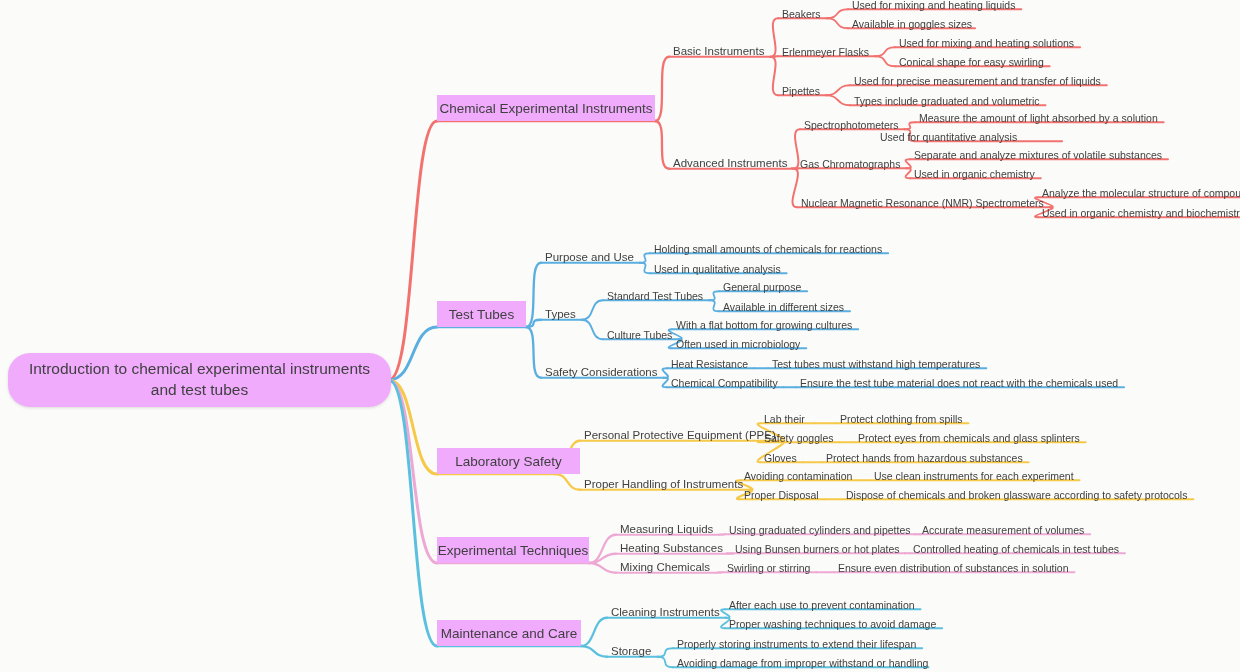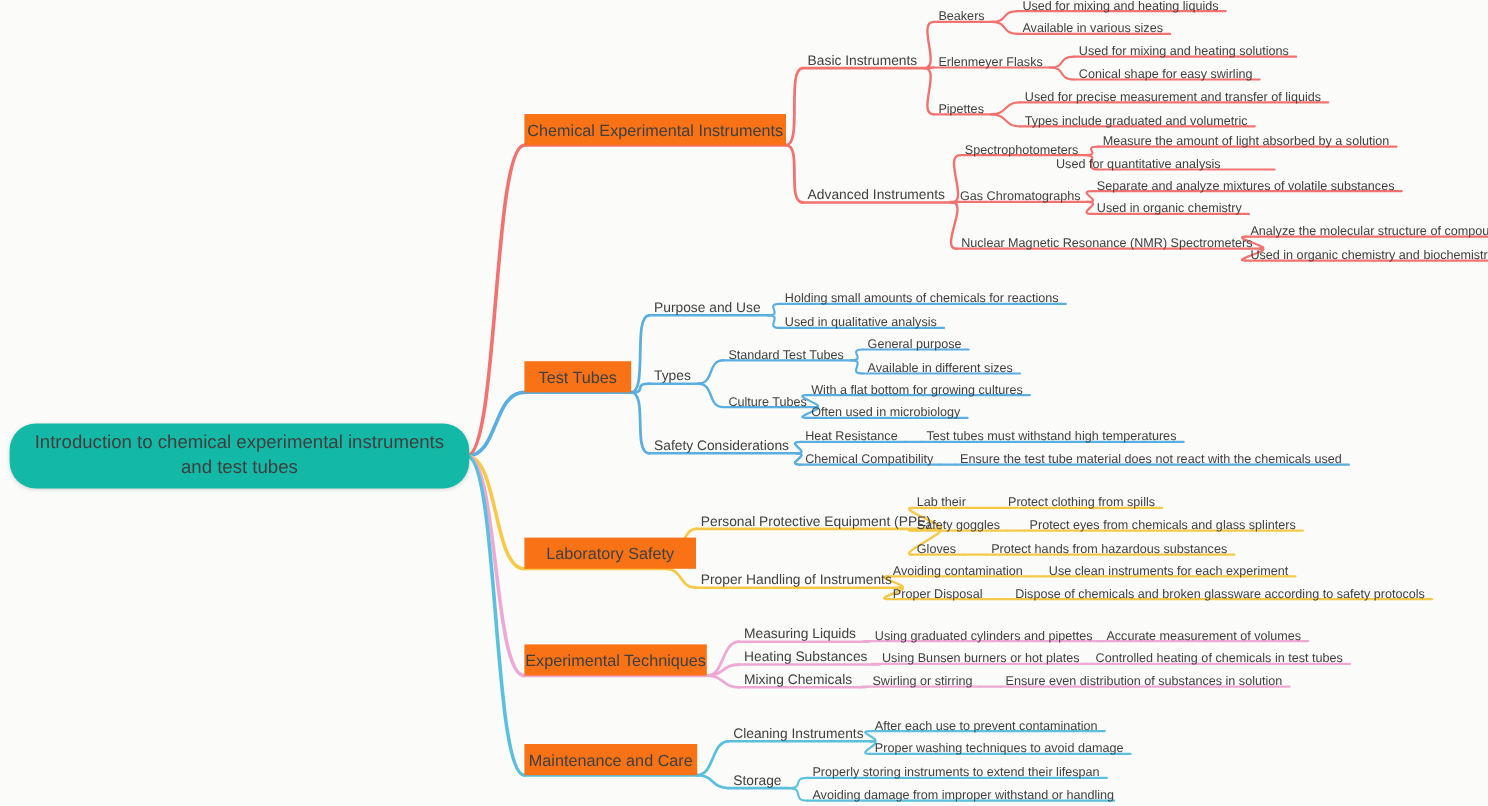--- a/index.html
+++ b/index.html
@@ -13,33 +13,33 @@
   #mindmap{position:absolute;left:0;top:0;width:1240px;height:672px;}
   .node-label{
     position:absolute;
     color:#3f3f3f;
     white-space:nowrap;
     line-height:1;
   }
   
   .root-node{
     position:absolute;
-    background:#14b8a6;
+    background:#f0abfc;
     border-radius:22px;
     box-shadow:0 1px 3px rgba(0,0,0,.13);
     display:flex;align-items:center;justify-content:center;
     text-align:center;
     color:#3f3f3f;
     font-size:15.5px;
     line-height:1.35;
   }
   
   .lvl1{
     position:absolute;
-    background:#f97316;
+    background:#f0abfc;
     display:flex;align-items:center;justify-content:center;
     color:#3f3f3f;
     font-size:13.5px;
     box-sizing:border-box;
   }
   .lvl2{font-size:11.5px;}
   .lvl3{font-size:10.5px;}
   .lvl4{font-size:10.5px;}
 </style>
 </head>
@@ -187,21 +187,21 @@
 <div id="labels">
     <div class="root-node" style="left: 8px; top: 353px; width: 383px; height: 54px;">
       <span style="padding: 0px 16px;">Introduction to chemical experimental instruments and test tubes</span>
     </div>
     <div class="lvl1" style="left: 437px; top: 95px; width: 218px; height: 26px;">
       <span>Chemical Experimental Instruments</span>
     </div>
     <div class="node-label lvl2" style="left: 673px; top: 46.25px;"><span>Basic Instruments</span></div>
     <div class="node-label lvl3" style="left: 782px; top: 8.75px;"><span>Beakers</span></div>
     <div class="node-label lvl4" style="left: 852px; top: -0.25px;"><span>Used for mixing and heating liquids</span></div>
-    <div class="node-label lvl4" style="left: 852px; top: 18.75px;"><span>Available in various sizes</span></div>
+    <div class="node-label lvl4" style="left: 852px; top: 18.75px;"><span>Available in goggles sizes</span></div>
     <div class="node-label lvl3" style="left: 782px; top: 46.75px;"><span>Erlenmeyer Flasks</span></div>
     <div class="node-label lvl4" style="left: 899px; top: 37.75px;"><span>Used for mixing and heating solutions</span></div>
     <div class="node-label lvl4" style="left: 899px; top: 56.75px;"><span>Conical shape for easy swirling</span></div>
     <div class="node-label lvl3" style="left: 782px; top: 85.75px;"><span>Pipettes</span></div>
     <div class="node-label lvl4" style="left: 854px; top: 75.75px;"><span>Used for precise measurement and transfer of liquids</span></div>
     <div class="node-label lvl4" style="left: 854px; top: 95.75px;"><span>Types include graduated and volumetric</span></div>
     <div class="node-label lvl2" style="left: 673px; top: 158.25px;"><span>Advanced Instruments</span></div>
     <div class="node-label lvl3" style="left: 804px; top: 119.75px;"><span>Spectrophotometers</span></div>
     <div class="node-label lvl4" style="left: 919px; top: 112.75px;"><span>Measure the amount of light absorbed by a solution</span></div>
     <div class="node-label lvl4" style="left: 880px; top: 131.75px;"><span>Used for quantitative analysis</span></div>

